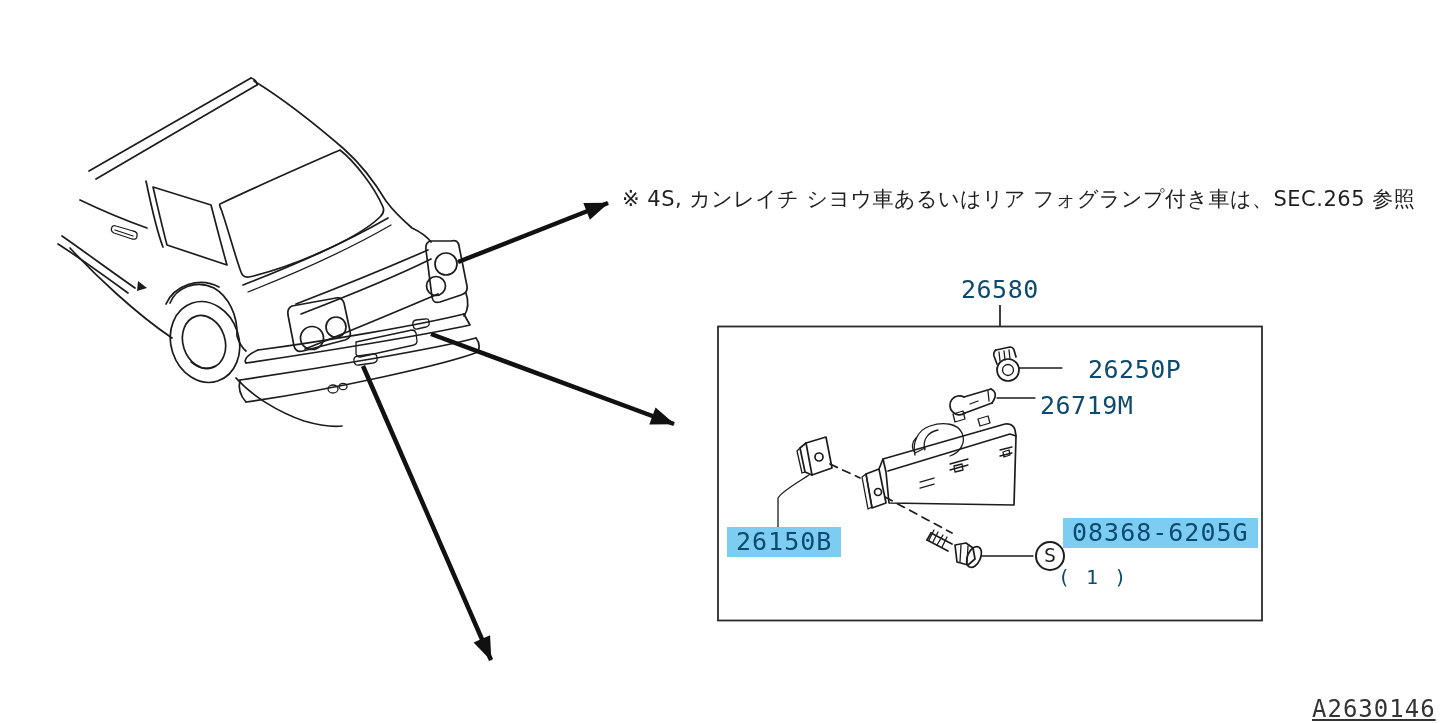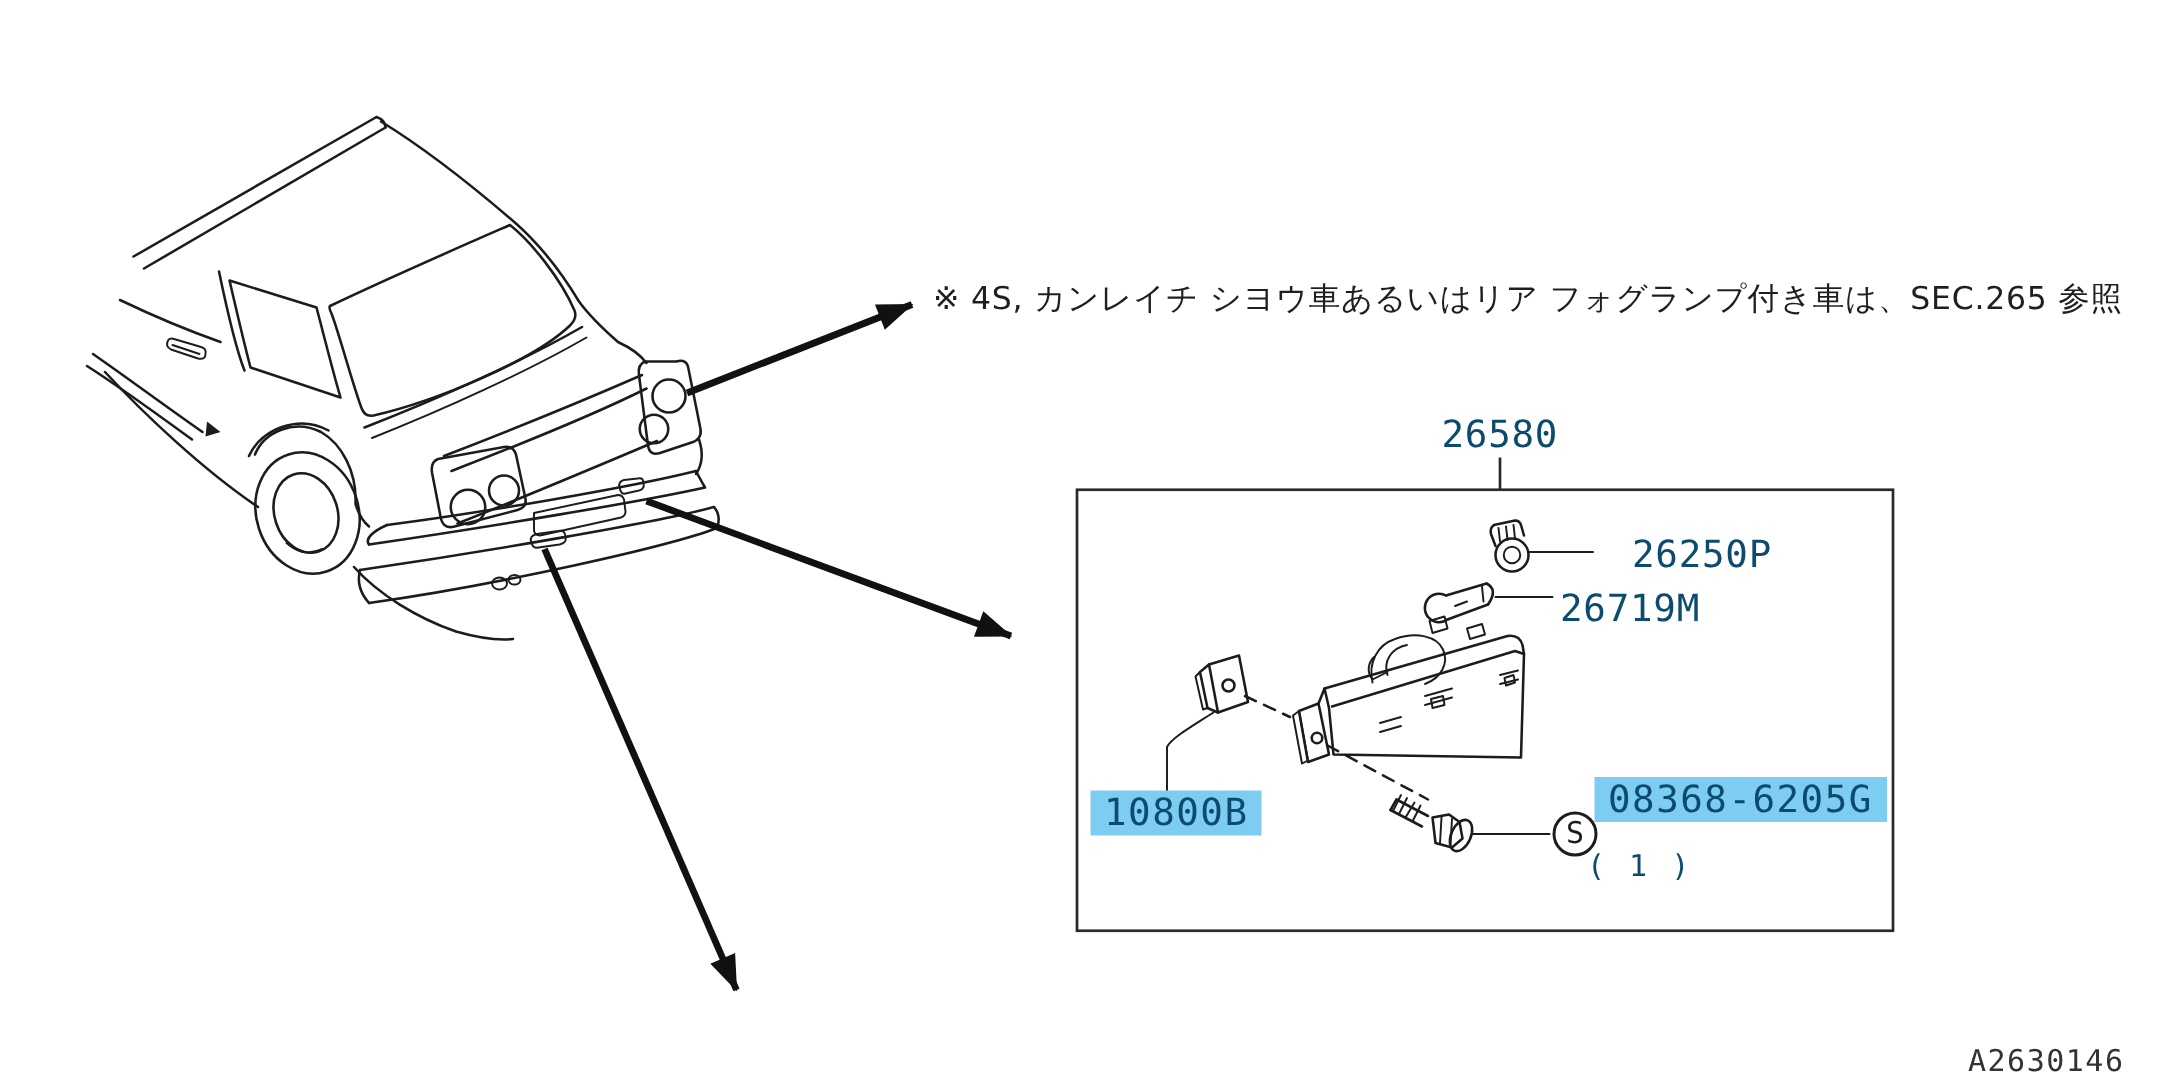--- a/index.html
+++ b/index.html
@@ -6,21 +6,21 @@
   #stage{
     position:relative;width:1445px;height:723px;background:#ffffff;overflow:hidden;
     font-family:"DejaVu Sans","Liberation Sans",sans-serif;color:#1c1c1c;
   }
   #art{position:absolute;left:0;top:0;width:1445px;height:723px;}
   .txt{position:absolute;white-space:nowrap;color:#1f1f1f;}
   .note{font-size:21px;letter-spacing:0.5px;}
   .pn{font-family:"DejaVu Sans Mono","Liberation Mono",monospace;font-size:25px;line-height:1.05;letter-spacing:0.5px;color:#0c4a6e;}
   .hl{background:#7dcdf2;padding:2px 9px;letter-spacing:1px;}
   .qty{font-size:20px;letter-spacing:2px;}
-  .code{font-size:20px;letter-spacing:1px;color:#333;}
+  .code{font-size:24px;letter-spacing:1px;color:#333;text-decoration:underline;}
   #s-symbol{
     position:absolute;left:1035px;top:541px;width:30px;height:30px;border:2px solid #1c1c1c;
     border-radius:50%;box-sizing:border-box;text-align:center;line-height:25px;
     font-family:"DejaVu Sans Mono","Liberation Mono",monospace;font-size:20px;color:#1c1c1c;
   }
   svg .ln{fill:none;stroke:#1c1c1c;stroke-width:1.7;stroke-linecap:round;stroke-linejoin:round;}
   svg .thin{fill:none;stroke:#1c1c1c;stroke-width:1.3;stroke-linecap:round;stroke-linejoin:round;}
   svg .dash{fill:none;stroke:#1c1c1c;stroke-width:1.7;stroke-dasharray:8 6;stroke-linecap:round;}
   svg .arrow{fill:none;stroke:#111;stroke-width:4.5;}
   svg .boxln{fill:none;stroke:#2a2a2a;stroke-width:1.8;}
@@ -175,21 +175,21 @@
   </svg>
 
   <div class="txt note" style="left:622px;top:185px;">※ 4S, カンレイチ シヨウ車あるいはリア フォグランプ付き車は、SEC.265 参照</div>
 
   <div class="txt pn" style="left:961px;top:277px;">26580</div>
 
   <div class="txt pn" style="left:1088px;top:357px;">26250P</div>
 
   <div class="txt pn" style="left:1040px;top:393px;">26719M</div>
 
-  <div class="txt pn hl" style="left:727px;top:527px;">10800B</div>
+  <div class="txt pn hl" style="left:727px;top:527px;">26150B</div>
 
   <div id="s-symbol">S</div>
 
   <div class="txt pn hl" style="left:1063px;top:518px;">08368-6205G</div>
 
   <div class="txt pn qty" style="left:1058px;top:567px;">( 1 )</div>
 
 
 
   <div class="txt pn code" style="left:1312px;top:697px;">A2630146</div>

